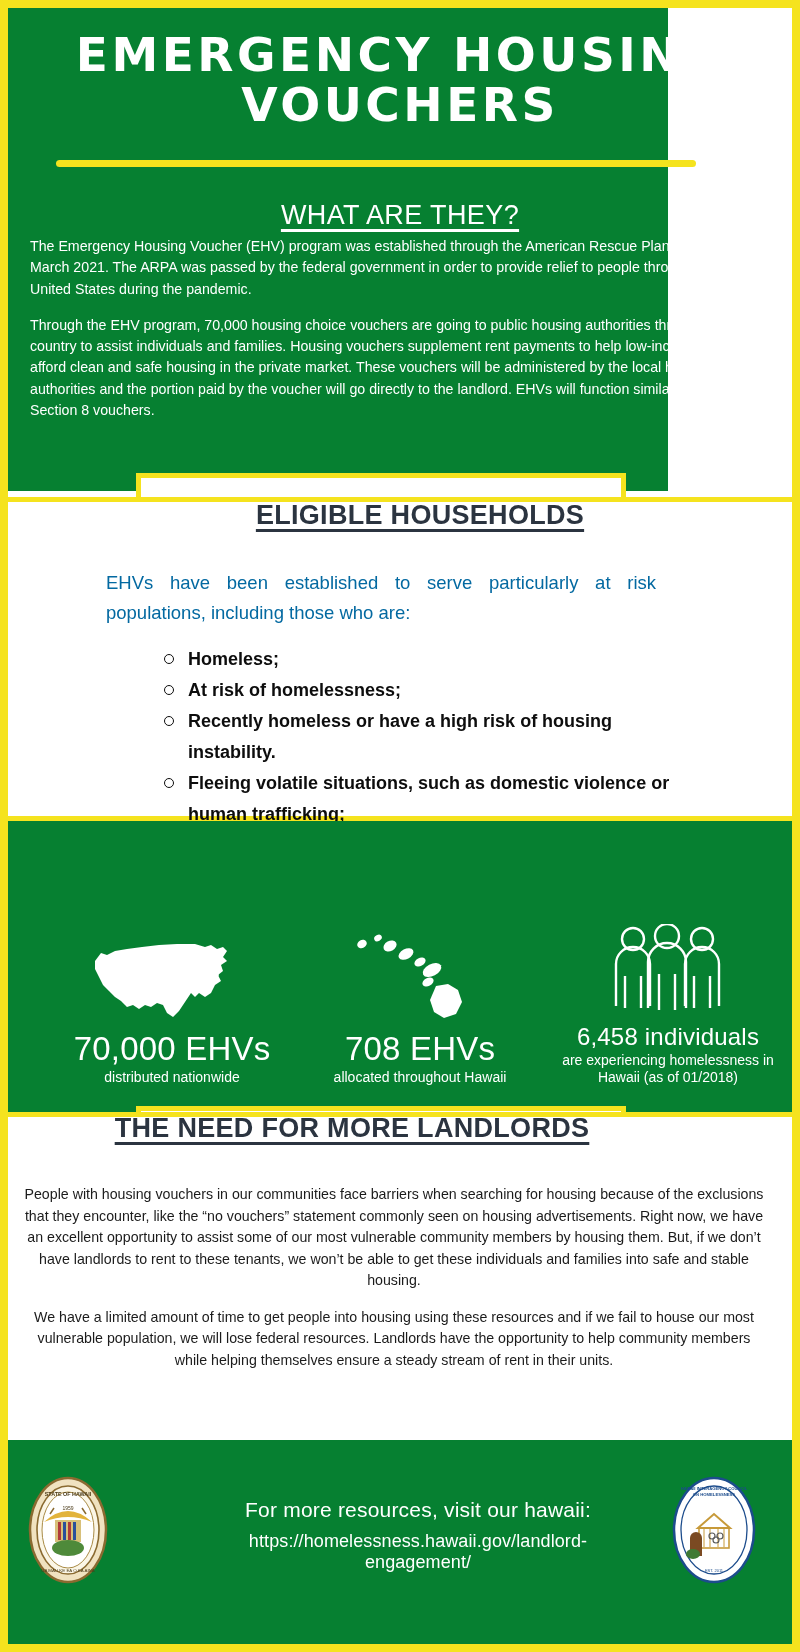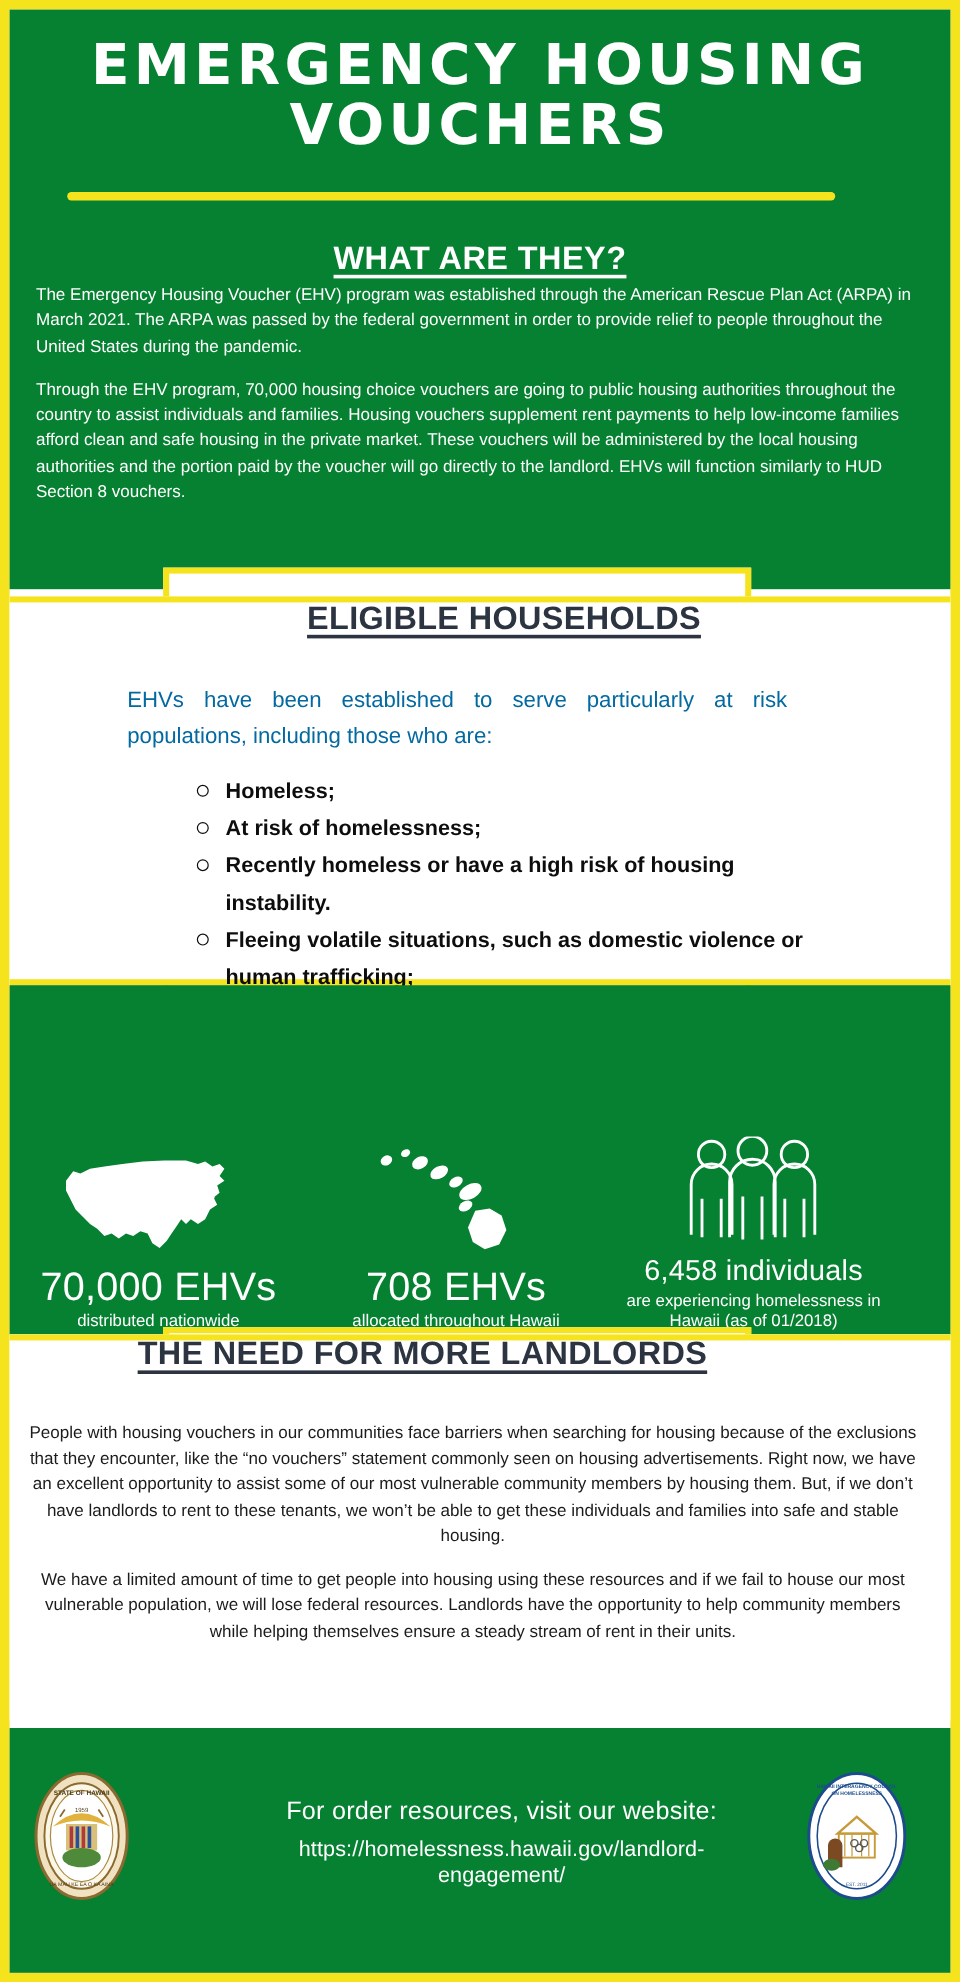--- a/index.html
+++ b/index.html
@@ -15,21 +15,21 @@
     position:absolute; inset:0;
     background:#f5e31e;
   }
   .inner {
     position:absolute; left:8px; top:8px; right:8px; bottom:8px;
     background:#ffffff;
   }
 
   
   .header {
-    position:absolute; left:0; top:0; width:784px; height:483px;
+    position:absolute; left:0; top:0; width:660px; height:483px;
     background:#068031;
     padding-left:47px;
   }
   .title {
     position:absolute; left:0; top:22px; width:784px;
     text-align:center;
     color:#ffffff;
     font-family:"DejaVu Sans", sans-serif;
     font-weight:bold;
     font-size:47px;
@@ -38,21 +38,21 @@
     text-transform:uppercase;
   }
   .title-rule {
     position:absolute; left:48px; top:152px; width:640px; height:7px;
     background:#f5e31e; border-radius:4px;
   }
   .h2-white {
     text-align:center;
     color:#ffffff;
     font-family:"Liberation Sans", sans-serif;
-    font-weight:bold;
+    font-weight:normal;
     font-size:27px;
     letter-spacing:.4px;
     text-decoration:underline;
     text-underline-offset:5px;
     text-decoration-thickness:3px;
   }
   .what-heading { position:absolute; left:0; top:192px; width:784px; }
   .what-body {
     position:absolute; left:22px; top:228px; width:740px;
     color:#ffffff; font-size:14.2px; line-height:1.5; text-align:left;
@@ -101,22 +101,22 @@
     content:""; position:absolute; left:6px; top:10px;
     width:8px; height:8px; border:1.4px solid #0d0d0d; border-radius:50%;
   }
 
   
   .stats-band {
     position:absolute; left:0; top:813px; width:784px; height:291px;
     background:#068031;
   }
   .stats-row {
-    position:absolute; left:0; top:934px; width:784px;
-    display:flex; align-items:flex-end; justify-content:flex-start;
+    position:absolute; left:0; top:911px; width:784px;
+    display:flex; align-items:flex-end; justify-content:flex-end;
   }
   .stat { width:248px; text-align:center; color:#ffffff; }
   .stat-icon { height:105px; display:flex; align-items:flex-end; justify-content:center; }
   .stat-value {
     font-family:"Liberation Sans", sans-serif;
     font-size:33px; line-height:1.12; letter-spacing:.2px;
   }
   .stat-value.small { font-size:24px; }
   .stat-caption { font-size:14px; line-height:1.2; margin-top:1px; }
 
@@ -271,21 +271,21 @@
         <rect x="45" y="46" width="3" height="18" fill="#2a4f9b"></rect>
         <ellipse cx="40" cy="72" rx="16" ry="8" fill="#4e8a3a"></ellipse>
         <path d="M22,38 l4,-6 M58,38 l-4,-6" stroke="#8a6a30" stroke-width="1.5"></path>
         <text x="40" y="20" font-family="Liberation Sans, sans-serif" font-size="5.4" fill="#4a3a18" text-anchor="middle" font-weight="bold">STATE OF HAWAII</text>
         <text x="40" y="34" font-family="Liberation Sans, sans-serif" font-size="5" fill="#4a3a18" text-anchor="middle">1959</text>
         <text x="40" y="96" font-family="Liberation Sans, sans-serif" font-size="4.4" fill="#4a3a18" text-anchor="middle">UA MAU KE EA O KA AINA</text>
       </svg>
     </div>
 
     <div class="footer-text">
-      <div class="footer-line1">For order resources, visit our website:</div>
+      <div class="footer-line1">For more resources, visit our hawaii:</div>
       <div class="footer-line2">https://homelessness.hawaii.gov/landlord-engagement/</div>
     </div>
 
     <div class="seal-right">
       <svg width="92" height="108" viewBox="0 0 92 108" aria-hidden="true">
         <ellipse cx="46" cy="54" rx="40" ry="52" fill="#ffffff" stroke="#1c4c8c" stroke-width="2.5"></ellipse>
         <ellipse cx="46" cy="54" rx="33" ry="44" fill="#ffffff" stroke="#1c4c8c" stroke-width="1.3"></ellipse>
         <path d="M30,52 L46,38 L62,52 Z" fill="none" stroke="#c79a3a" stroke-width="2"></path>
         <rect x="31" y="52" width="30" height="20" fill="none" stroke="#c79a3a" stroke-width="1.6"></rect>
         <line x1="36" y1="53" x2="36" y2="71" stroke="#c79a3a" stroke-width="1"></line>

